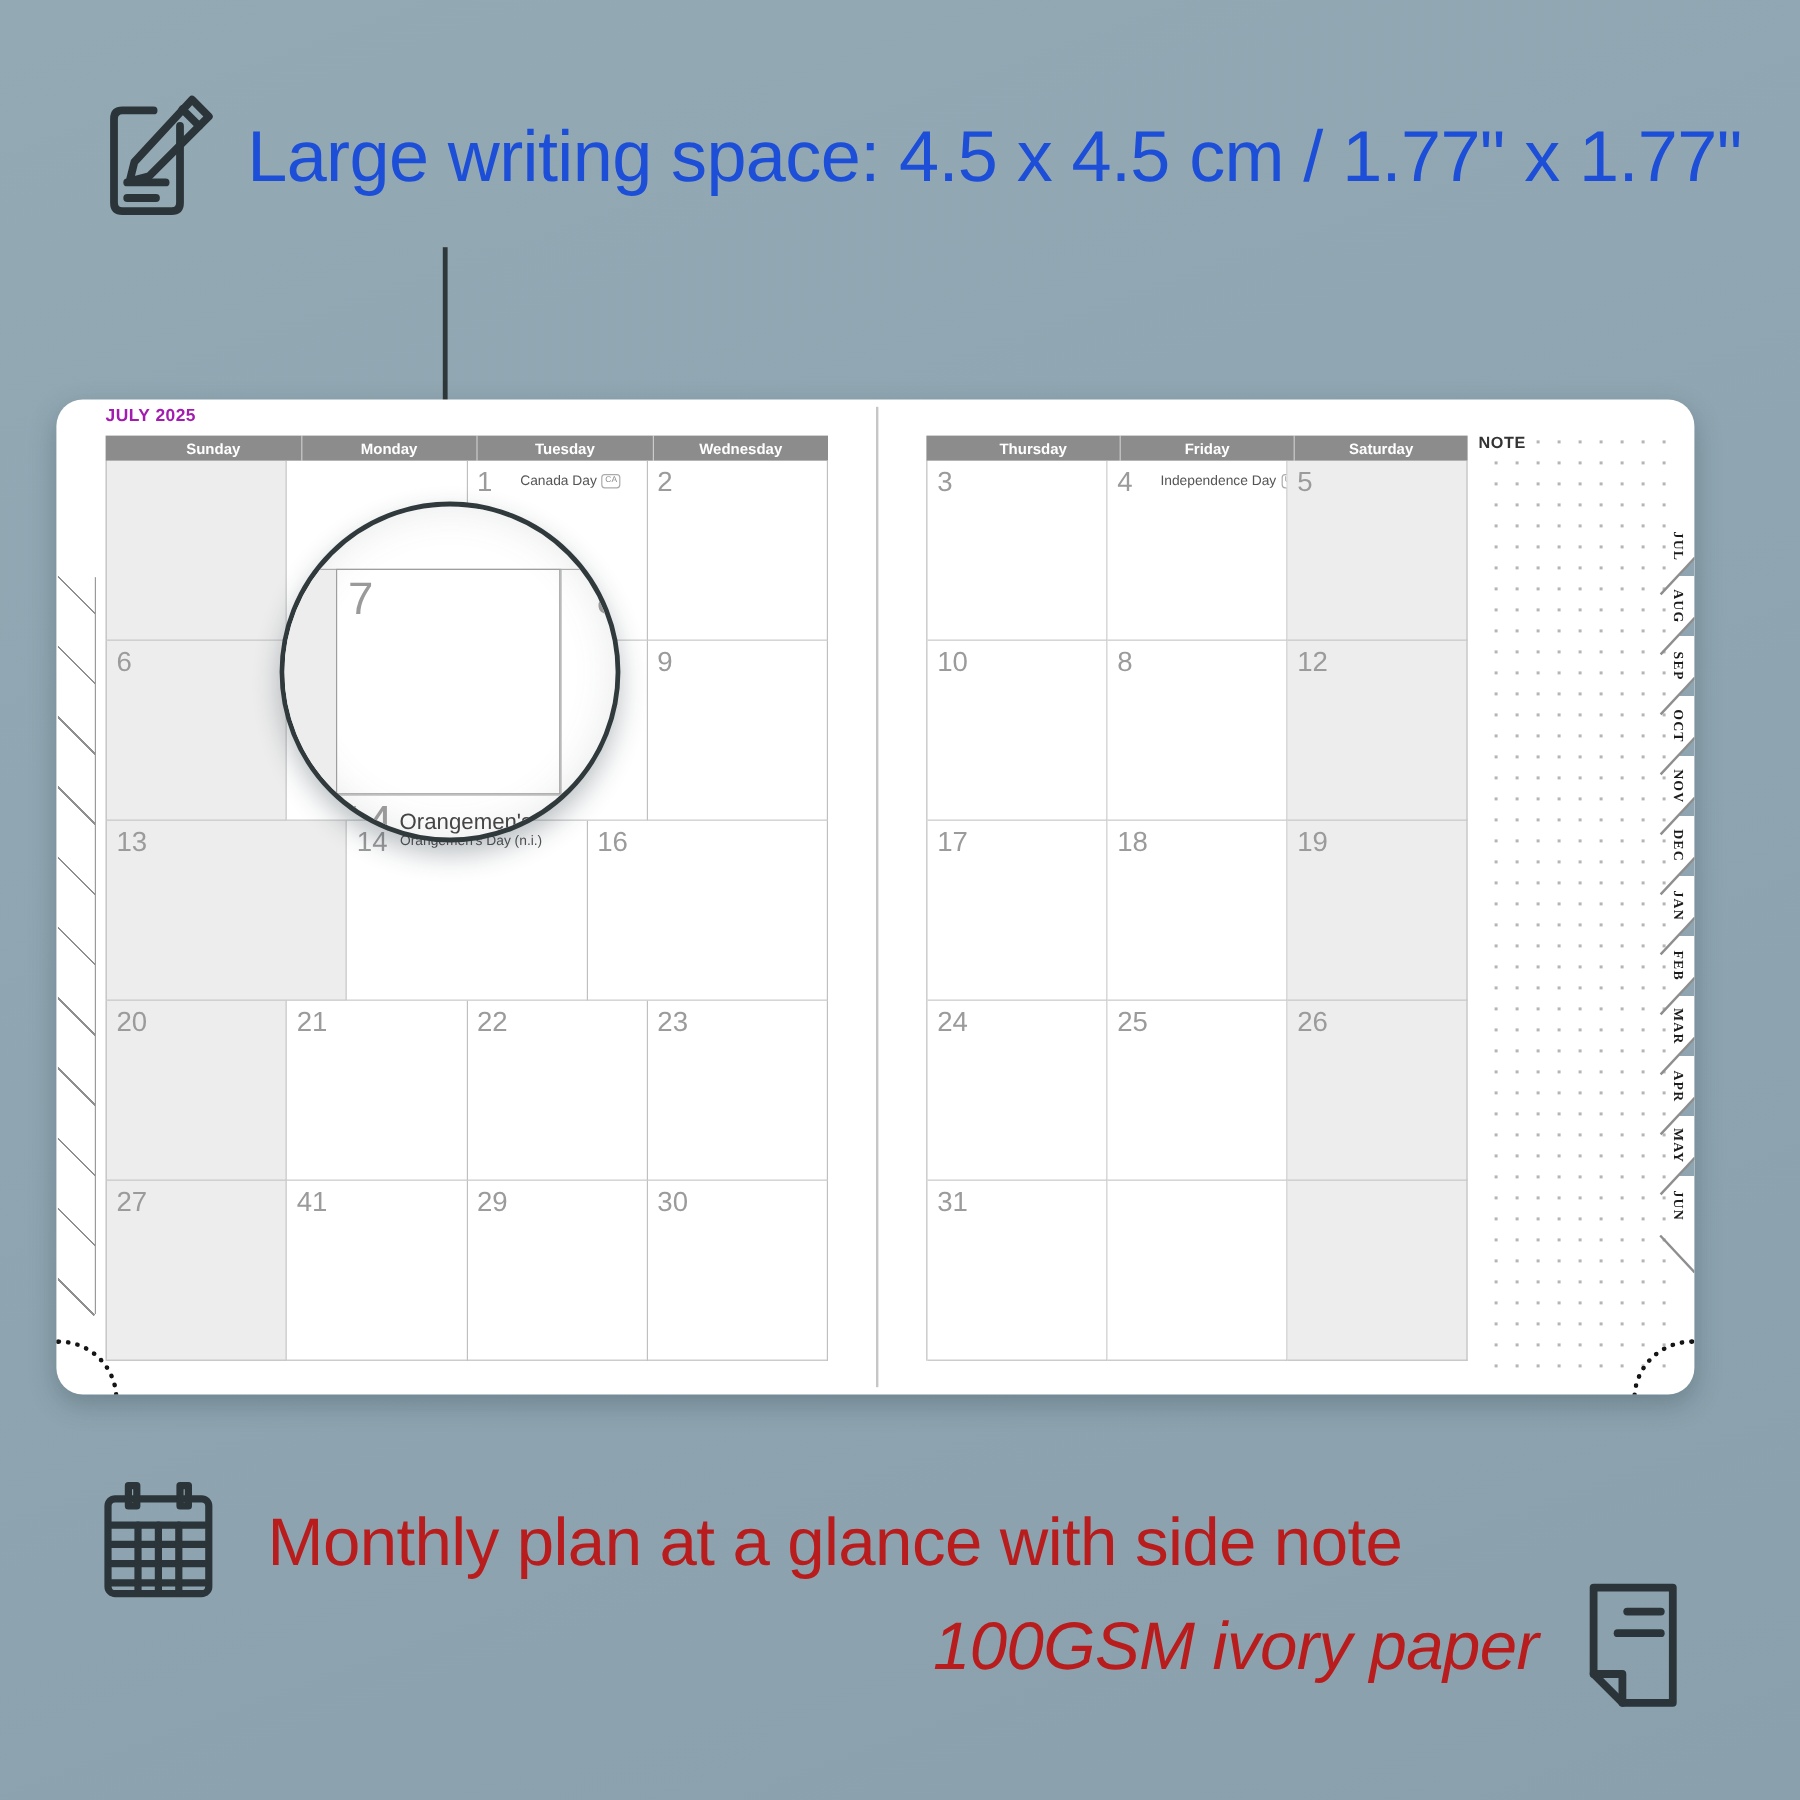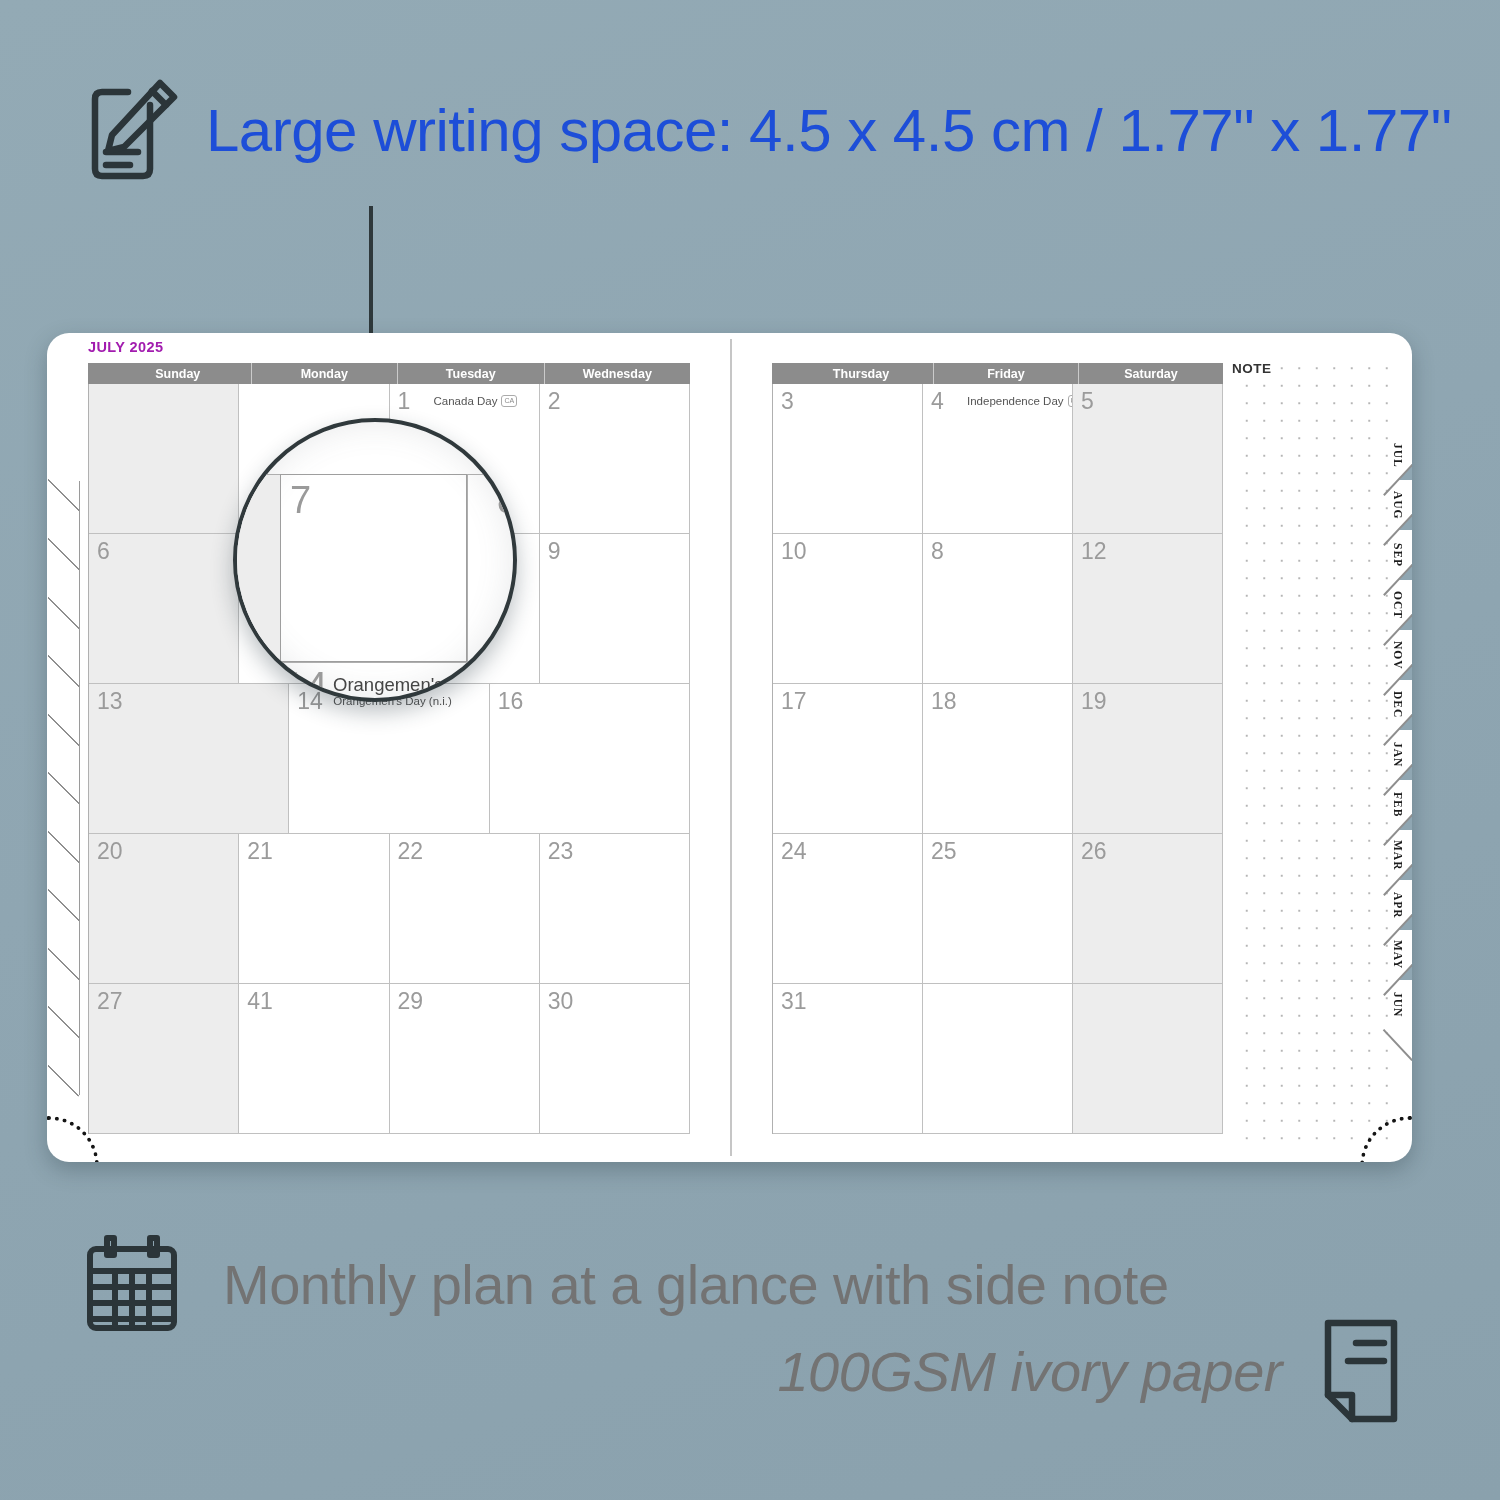--- a/index.html
+++ b/index.html
@@ -69,21 +69,21 @@
   .mag-hline{position:absolute;left:0;right:0;height:1px;background:#aeaeae;}
   .mag-vline{position:absolute;left:230px;top:52px;width:1px;height:188px;background:#aeaeae;}
   .mag-square{position:absolute;left:43px;top:52px;width:187px;height:188px;border:1.2px solid #9e9e9e;box-sizing:border-box;}
   .mag-date{position:absolute;font-size:38px;color:#9a9a9a;}
   .mag-footer-date{position:absolute;left:46px;top:242px;font-size:40px;color:#9a9a9a;}
   .mag-holiday{position:absolute;left:96px;top:252px;display:flex;align-items:center;gap:6px;white-space:nowrap;}
   .mag-holiday-text{font-size:18.5px;color:#454545;}
   
   .caption-bottom1{position:absolute;left:85px;top:1232px;height:104px;display:flex;align-items:center;gap:44px;}
   .caption-bottom2{position:absolute;right:96px;top:1316px;height:110px;display:flex;align-items:center;gap:36px;font-style:italic;}
-  .caption-bottom1 .cap-text,.caption-bottom2 .cap-text{font-size:56px;font-weight:500;letter-spacing:-0.5px;color:#737373;white-space:nowrap;}
+  .caption-bottom1 .cap-text,.caption-bottom2 .cap-text{font-size:56px;font-weight:500;letter-spacing:-0.5px;color:#b91c1c;white-space:nowrap;}
 </style>
 </head>
 <body>
 
 <div class="caption-top">
   <span class="cap-icon">
     <svg width="92" height="106" viewBox="0 0 92 106" fill="none" stroke="#2b3539" stroke-width="6.5" stroke-linecap="round" stroke-linejoin="round">
       <path d="M62,28 L62,92 Q62,99 55,99 L14,99 Q7,99 7,92 L7,22 Q7,15 14,15 L40,15"></path>
       <line x1="18" y1="75" x2="50" y2="75"></line>
       <line x1="18" y1="88" x2="42" y2="88"></line>

